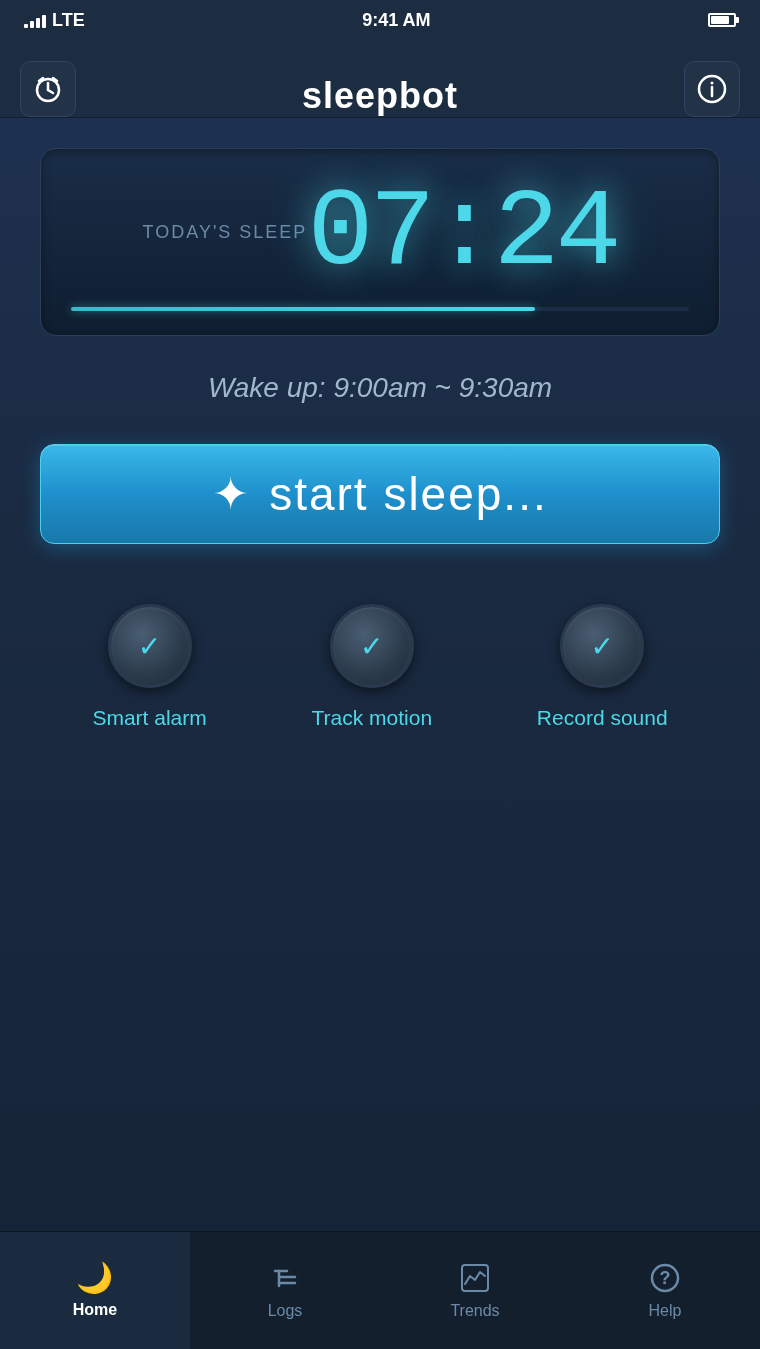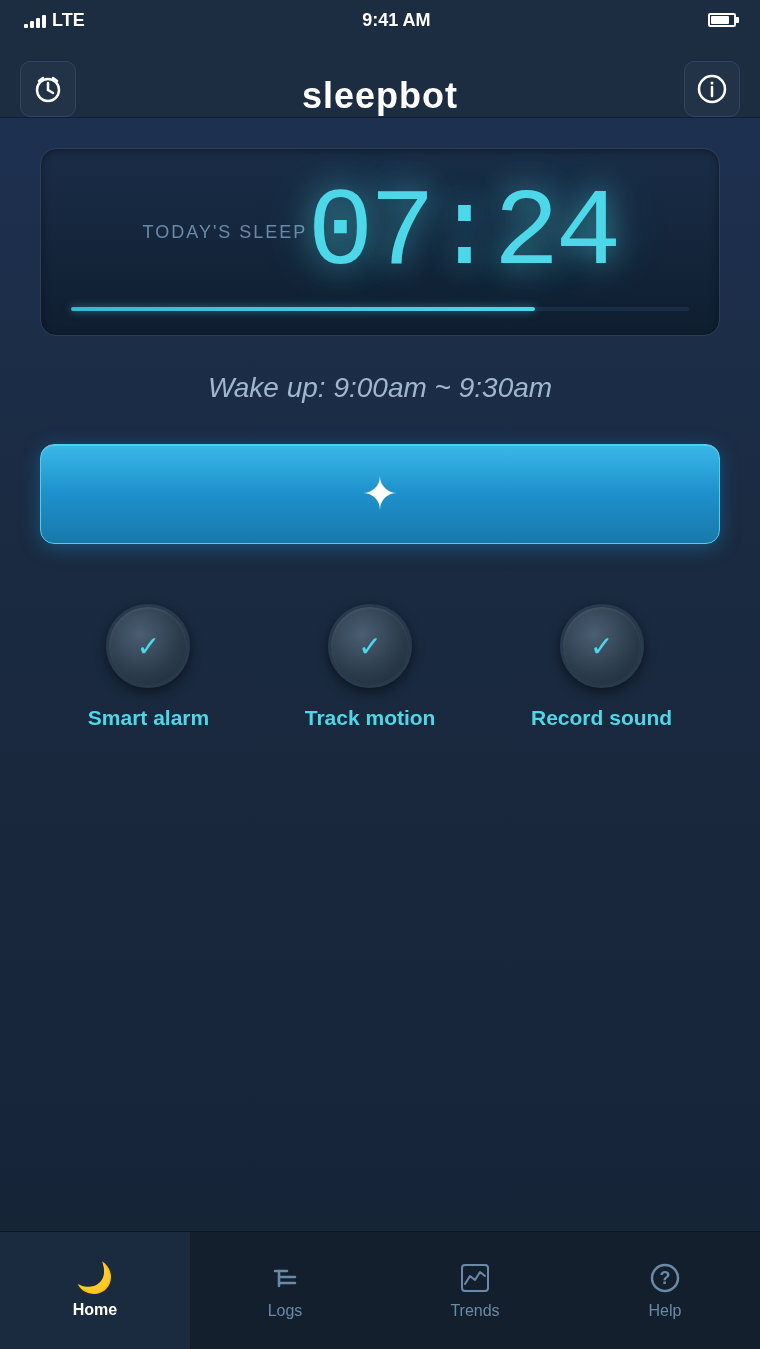--- a/index.html
+++ b/index.html
@@ -224,21 +224,20 @@
       justify-content: center;
     }
     .toggle-check {
       font-size: 28px;
       color: #4cd8e8;
     }
     .toggle-label {
       font-size: 21px;
       color: #4cd8e8;
       text-align: right;
-      font-weight: bold;
     }
 
     
     .tab-bar {
       height: 118px;
       background: #141f2e;
       border-top: 1px solid #0d1520;
       display: flex;
       align-items: stretch;
       flex-shrink: 0;
@@ -322,20 +321,21 @@
     </div>
     <div class="progress-bar-container">
       <div class="progress-bar-fill" style="width:75%"></div>
     </div>
   </div>
 
   <div class="wakeup-text">Wake up: 9:00am ~ 9:30am</div>
 
   <div class="start-sleep-btn">
     <span class="sparkle-icon">✦</span>
+    <span class="start-sleep-label">start sleep...</span>
   </div>
 
   <div class="toggles-row">
     <div class="toggle-item">
       <div class="toggle-knob">
         <span class="toggle-check">✓</span>
       </div>
       <span class="toggle-label">Smart alarm</span>
     </div>
     <div class="toggle-item">

